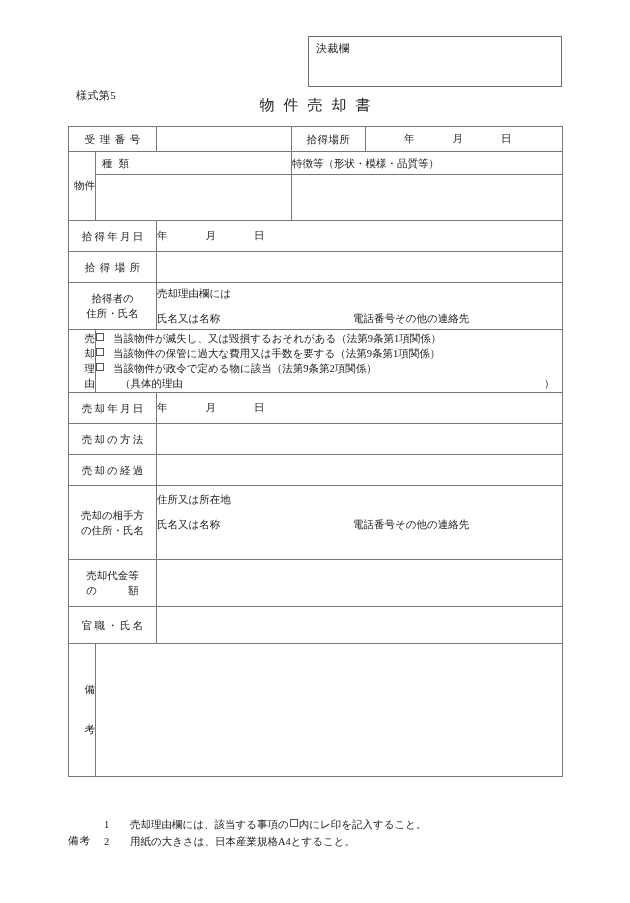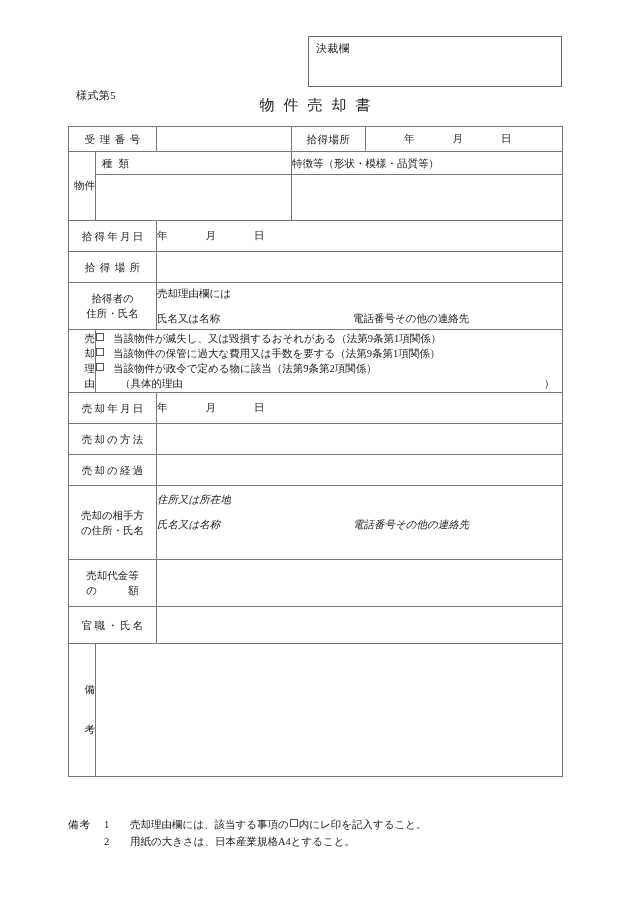--- a/index.html
+++ b/index.html
@@ -189,21 +189,21 @@
     position: absolute;
     left: 68px;
     top: 816px;
     font-size: 10.5px;
     line-height: 17px;
     white-space: nowrap;
   }
   .notes .note-row { position: relative; padding-left: 62px; }
   .notes .note-label {
     position: absolute;
-    left: 0; top: 0;
+    left: 0; top: 16px;
     letter-spacing: 1px;
   }
   .notes .note-num {
     position: absolute;
     left: 36px; top: 0;
   }
   .notes .inline-box {
     display: inline-block;
     width: 8px;
     height: 8px;
@@ -342,21 +342,21 @@
           <span class="sp2">売却の経過</span>
         </td>
         <td class="blank" colspan="3"></td>
       </tr>
 
       <tr>
         <td class="lbl-2line" colspan="2" style="height:73px;">
           <div><span class="tight">売却の相手方</span></div>
           <div><span class="tight">の住所・氏名</span></div>
         </td>
-        <td class="addr-block" colspan="3" style="vertical-align:top;padding-top:6px;font-style:italic;">
+        <td class="addr-block" colspan="3" style="vertical-align:top;padding-top:6px;">
           <div class="row1">住所又は所在地</div>
           <div class="row2">
             <span>氏名又は名称</span>
             <span class="tel">電話番号その他の連絡先</span>
           </div>
         </td>
       </tr>
 
       <tr>
         <td class="lbl-2line" colspan="2" style="height:46px;">

